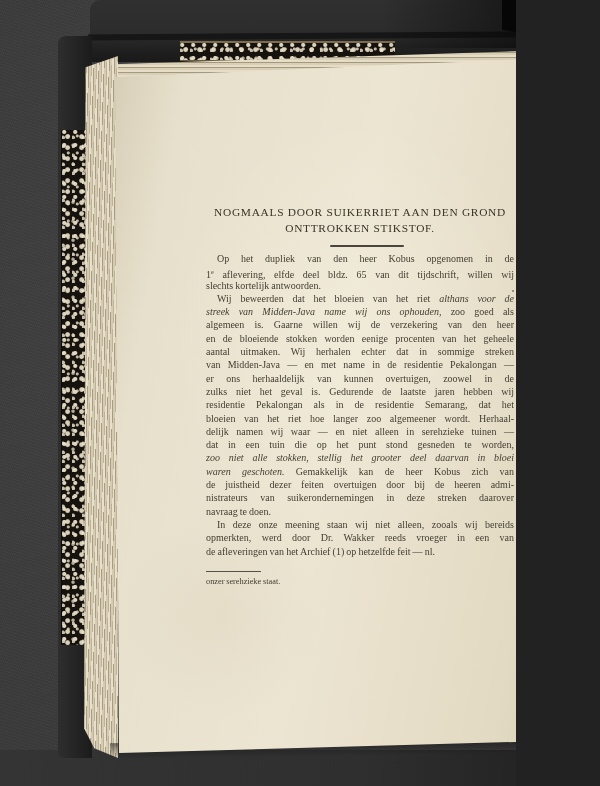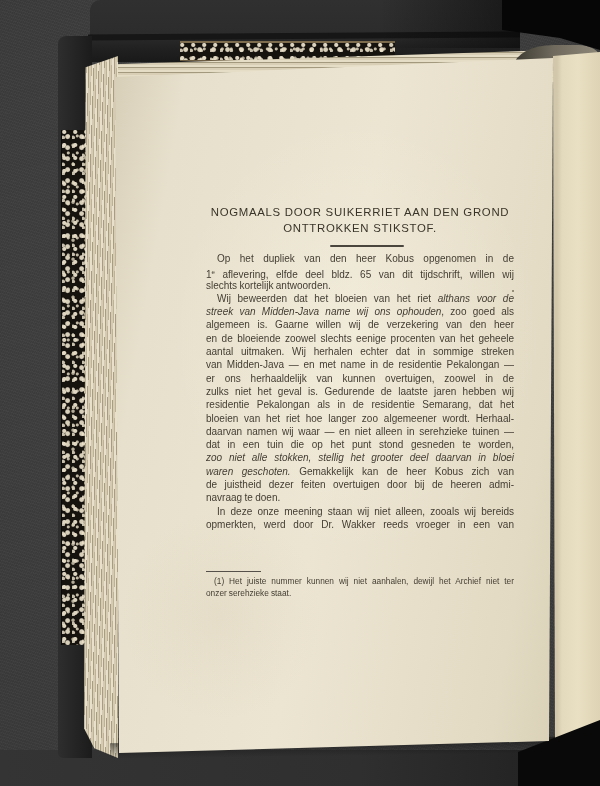--- a/index.html
+++ b/index.html
@@ -1,21 +1,21 @@
 <!DOCTYPE html>
 <html><head>
 <meta charset="utf-8">
 <style>
   html,body{margin:0;padding:0;background:#222;}
-  #canvas{position:relative;width:600px;height:786px;overflow:hidden;
-    font-family:Liberation Sans, sans-serif;
+  #canvas{position:relative;width:500px;height:786px;overflow:hidden;
+    font-family:Liberation Serif, serif;
     background:
       repeating-linear-gradient(17deg, rgba(255,255,255,0.025) 0 1px, transparent 1px 3px),
       repeating-linear-gradient(-63deg, rgba(0,0,0,0.06) 0 1px, transparent 1px 2px),
-      radial-gradient(140% 120% at 45% 40%, #444 0%, #3b3b3b 55%, #2e2e2e 100%);}
+      radial-gradient(140% 120% at 45% 40%, #444 0%, #3b3b3b 55%, #2e2e2e 100%); padding-left: 16px;}
   .abs{position:absolute;}
 
   
   #bottom-band{left:0;top:750px;width:600px;height:36px;
     background:linear-gradient(90deg,#343434 0%,#2f2f2f 60%,#1f1f1f 100%);}
   #cover-top{left:90px;top:0;width:430px;height:62px;
     background:linear-gradient(180deg,#303030 0%,#2c2c2c 55%,#212121 78%,#191919 100%);
     border-top-left-radius:10px;}
   #cover-groove{left:88px;top:33px;width:432px;height:6px;background:#161616;transform:rotate(-0.4deg);}
   #cover-left{left:58px;top:36px;width:34px;height:722px;
@@ -110,40 +110,41 @@
   <div class="abs ink" id="body-text">
       <div>
         <div class="tline indent"><span>Op het dupliek van den heer Kobus opgenomen in de</span></div>
         <div class="tline"><span>1</span><span class="sup">e</span><span> aflevering, elfde deel bldz. 65 van dit tijdschrift, willen wij</span></div>
         <div class="tline lastline"><span>slechts kortelijk antwoorden.</span></div>
       </div>
       <div>
         <div class="tline indent"><span>Wij beweerden dat het bloeien van het riet </span><span class="it">althans voor de</span></div>
         <div class="tline"><span class="it">streek van Midden-Java name wij ons ophouden</span><span>, zoo goed als</span></div>
         <div class="tline"><span>algemeen is. Gaarne willen wij de verzekering van den heer</span></div>
-        <div class="tline"><span>en de bloeiende zoowel slechts eenige procenten van het geheele</span></div>
+        <div class="tline"><span>en de bloeiende stokken worden eenige procenten van het geheele</span></div>
         <div class="tline"><span>aantal uitmaken. Wij herhalen echter dat in sommige streken</span></div>
         <div class="tline"><span>van Midden-Java — en met name in de residentie Pekalongan —</span></div>
         <div class="tline"><span>er ons herhaaldelijk van kunnen overtuigen, zoowel in de</span></div>
         <div class="tline"><span>zulks niet het geval is. Gedurende de laatste jaren hebben wij</span></div>
         <div class="tline"><span>residentie Pekalongan als in de residentie Semarang, dat het</span></div>
         <div class="tline"><span>bloeien van het riet hoe langer zoo algemeener wordt. Herhaal-</span></div>
-        <div class="tline"><span>daarvan namen wij waar — en niet alleen in serehzieke tuinen —</span></div>
+        <div class="tline"><span>delijk namen wij waar — en niet alleen in serehzieke tuinen —</span></div>
         <div class="tline"><span>dat in een tuin die op het punt stond gesneden te worden,</span></div>
         <div class="tline"><span class="it">zoo niet alle stokken, stellig het grooter deel daarvan in bloei</span></div>
         <div class="tline"><span class="it">waren geschoten.</span><span> Gemakkelijk kan de heer Kobus zich van</span></div>
         <div class="tline"><span>de juistheid dezer feiten overtuigen door bij de heeren admi-</span></div>
+        <div class="tline"><span>nistrateurs van suikerondernemingen in deze streken daarover</span></div>
         <div class="tline lastline"><span>navraag te doen.</span></div>
       </div>
       <div>
         <div class="tline indent"><span>In deze onze meening staan wij niet alleen, zooals wij bereids</span></div>
         <div class="tline"><span>opmerkten, werd door Dr. Wakker reeds vroeger in een van</span></div>
+        <div class="tline lastline"><span>de afleveringen van het Archief (1) op hetzelfde feit — nl.</span></div>
       </div>
     </div>
 
   <div class="abs" id="footnote-divider"></div>
   <div class="abs ink" id="footnote">
-      <div class="fnline indent"><span>(1) Het juiste nummer kunnen wij niet aanhalen, dewijl het Archief niet ter</span></div>
       <div class="fnline lastline"><span>onzer serehzieke staat.</span></div>
     </div>
 
   <div class="abs" id="ink-speck"></div>
 </div>
 
 </body></html>

